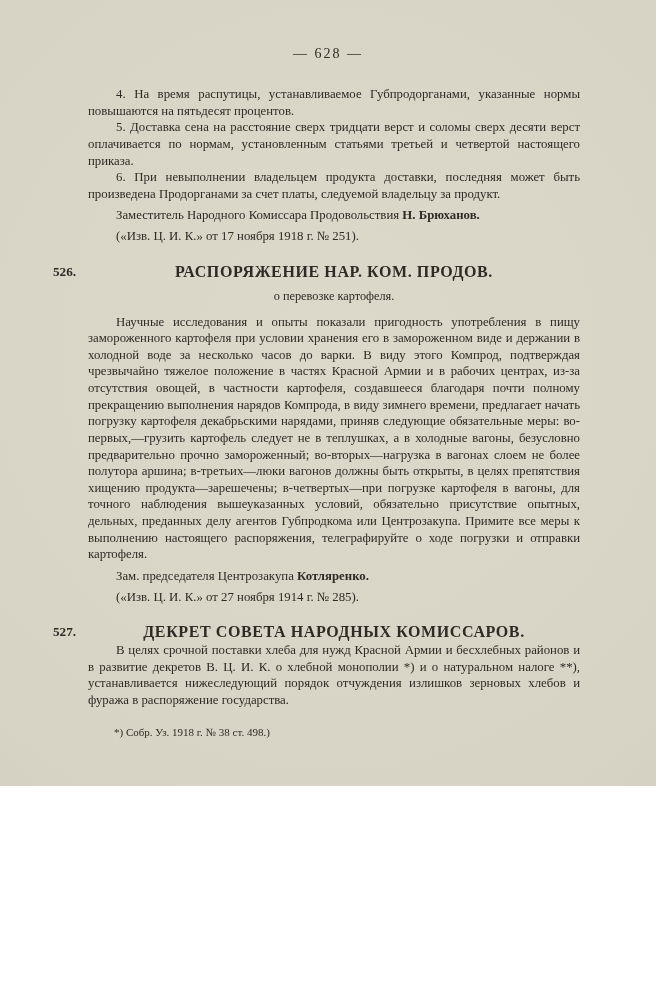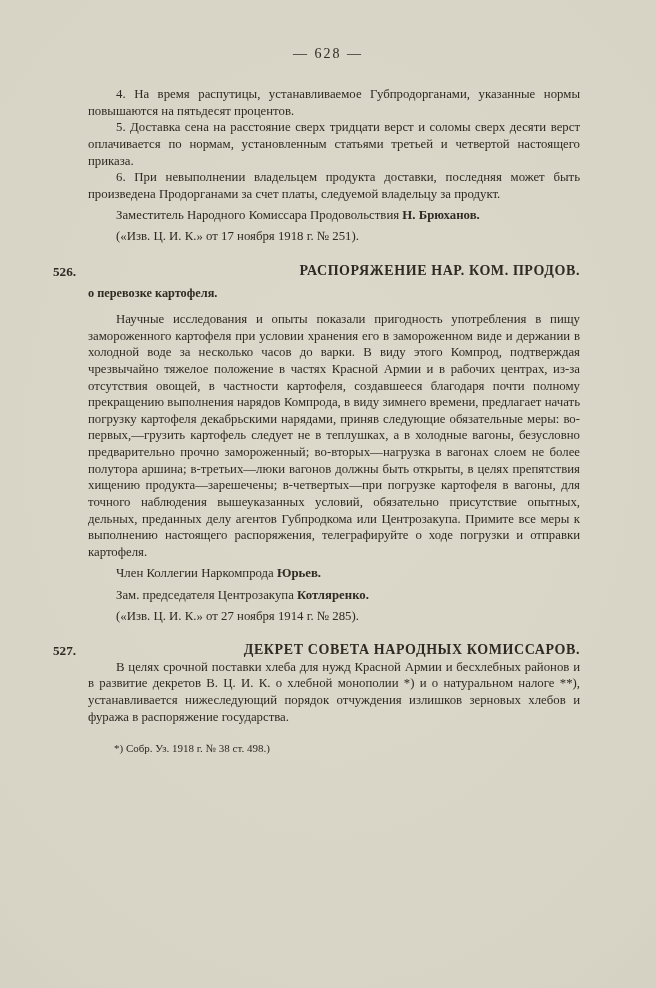--- a/index.html
+++ b/index.html
@@ -5,21 +5,21 @@
   * { margin: 0; padding: 0; box-sizing: border-box; }
   html, body { width: 656px; height: 988px; }
   body {
     font-family: "Liberation Serif", "DejaVu Serif", serif;
     color: #2e2b24;
     overflow: hidden;
   }
   .page {
     position: relative;
     width: 656px;
-    height: 988px;
+    height: 786px;
     background: radial-gradient(ellipse 140% 120% at 50% 45%, #dcd8ca 0%, #d7d3c5 50%, #cbc7b8 92%, #c2beae 100%);
     padding-top: 46px;
   }
   .page-number {
     text-align: center;
     font-size: 14px;
     letter-spacing: 2px;
     margin-bottom: 24px;
   }
   .content {
@@ -35,28 +35,29 @@
   .source { margin-left: 28px; margin-top: 4px; }
   .section { position: relative; margin-top: 17px; }
   .sec-num {
     position: absolute;
     left: -35px;
     top: 1px;
     font-weight: bold;
     font-size: 13.2px;
   }
   .sec-title {
-    text-align: right;
+    text-align: center;
     font-weight: bold;
-    font-size: 14px;
+    font-size: 16px;
     letter-spacing: 0.6px;
     line-height: 1.25;
   }
   .sec-sub {
-    font-weight: bold;
+    text-align: center;
+    font-weight: normal;
     font-size: 12.3px;
     line-height: 1.3;
     margin-top: 7px;
     margin-bottom: 9px;
   }
   .sec-body .para { margin-top: 0; }
   .footnotes {
     margin-top: 16px;
     margin-left: 26px;
     font-size: 11px;
@@ -79,21 +80,20 @@
 
     <p class="sig"><span>Заместитель Народного Комиссара Продовольствия</span> <b>Н. Брюханов.</b></p>
     <p class="source">(«Изв. Ц. И. К.» от 17 ноября 1918 г. № 251).</p>
 
     <div class="section">
       <div class="sec-num">526.</div>
       <div class="sec-title">РАСПОРЯЖЕНИЕ НАР. КОМ. ПРОДОВ.</div>
       <div class="sec-sub">о перевозке картофеля.</div>
       <div class="sec-body">
         <p class="para">Научные исследования и опыты показали пригодность употребления в пищу замороженного картофеля при условии хранения его в замороженном виде и держании в холодной воде за несколько часов до варки. В виду этого Компрод, подтверждая чрезвычайно тяжелое положение в частях Красной Армии и в рабочих центрах, из-за отсутствия овощей, в частности картофеля, создавшееся благодаря почти полному прекращению выполнения нарядов Компрода, в виду зимнего времени, предлагает начать погрузку картофеля декабрьскими нарядами, приняв следующие обязательные меры: во-первых,—грузить картофель следует не в теплушках, а в холодные вагоны, безусловно предварительно прочно замороженный; во-вторых—нагрузка в вагонах слоем не более полутора аршина; в-третьих—люки вагонов должны быть открыты, в целях препятствия хищению продукта—зарешечены; в-четвертых—при погрузке картофеля в вагоны, для точного наблюдения вышеуказанных условий, обязательно присутствие опытных, дельных, преданных делу агентов Губпродкома или Центрозакупа. Примите все меры к выполнению настоящего распоряжения, телеграфируйте о ходе погрузки и отправки картофеля.</p>
-        <p class="sig"><span>Член Коллегии Наркомпрода</span> <b>Юрьев.</b></p>
         <p class="sig"><span>Зам. председателя Центрозакупа</span> <b>Котляренко.</b></p>
         <p class="source">(«Изв. Ц. И. К.» от 27 ноября 1914 г. № 285).</p>
       </div>
     </div>
 
     <div class="section">
       <div class="sec-num">527.</div>
       <div class="sec-title">ДЕКРЕТ СОВЕТА НАРОДНЫХ КОМИССАРОВ.</div>
       <div class="sec-body">
         <p class="para">В целях срочной поставки хлеба для нужд Красной Армии и бесхлебных районов и в развитие декретов В. Ц. И. К. о хлебной монополии *) и о натуральном налоге **), устанавливается нижеследующий порядок отчуждения излишков зерновых хлебов и фуража в распоряжение государства.</p>

